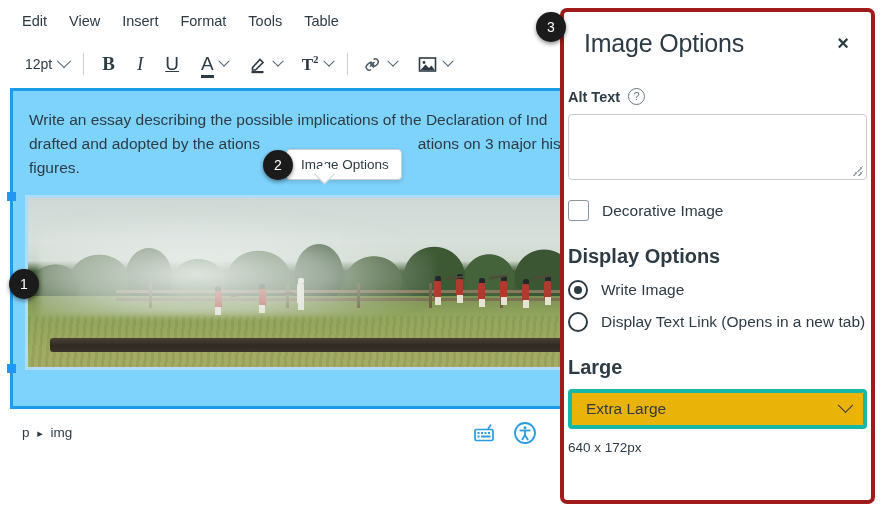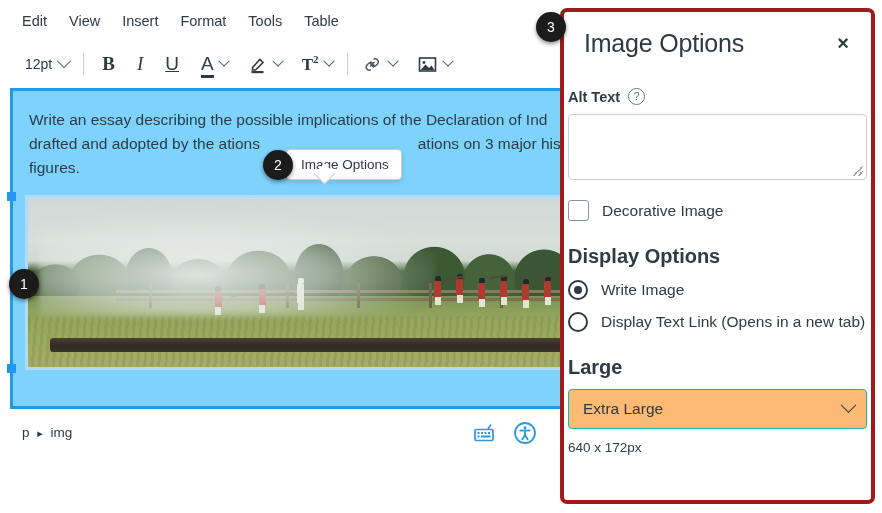--- a/index.html
+++ b/index.html
@@ -395,23 +395,23 @@
     width: 8px; height: 8px;
     background: #2D3B45;
     border-radius: 50%;
   }
   .radio-label { font-size: 15.5px; color: #2D3B45; white-space: nowrap; }
 
   #size-select {
     margin-top: 10px;
     width: 100%;
     height: 40px;
-    border: 1px solid #14b8a6;
+    border: 4px solid #14b8a6;
     border-radius: 4px;
-    background: #fdba74;
+    background: #eab308;
     display: flex;
     align-items: center;
     padding: 0 12px 0 14px;
     font-size: 15.5px;
     color: #2D3B45;
   }
   #size-select .v { flex: 1; }
   #size-chev {
     width: 11px; height: 11px;
     border-right: 1.7px solid #2D3B45;

